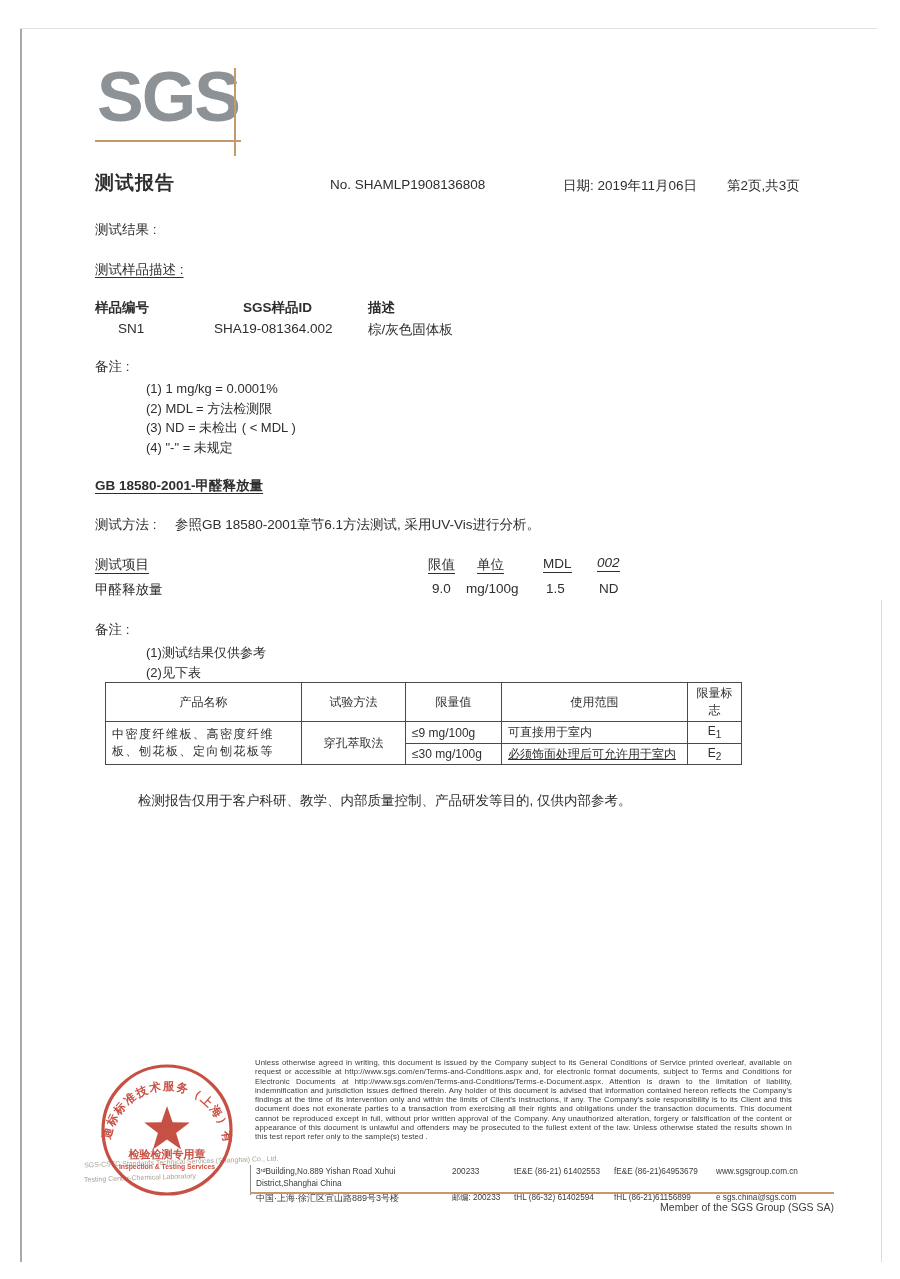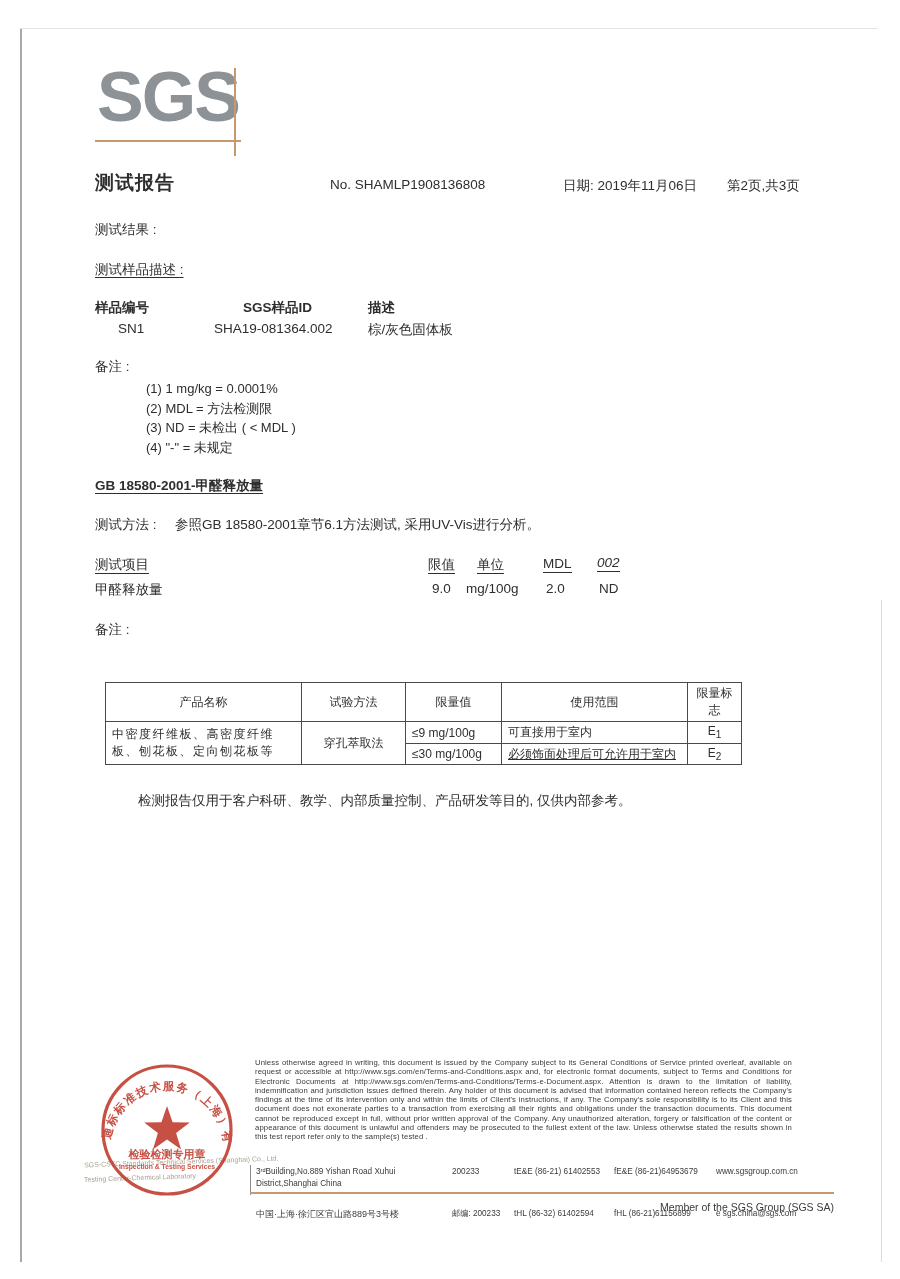--- a/index.html
+++ b/index.html
@@ -97,24 +97,28 @@
   <div class="abs h13" style="left:175px; top:516px;">参照GB 18580-2001章节6.1方法测试, 采用UV-Vis进行分析。</div>
 
   <div class="abs h13" style="left:95px;  top:556px;"><span class="colhead">测试项目</span></div>
   <div class="abs h13" style="left:428px; top:556px;"><span class="colhead">限值</span></div>
   <div class="abs h13" style="left:477px; top:556px;"><span class="colhead">单位</span></div>
   <div class="abs h13" style="left:543px; top:556px;"><span class="colhead">MDL</span></div>
   <div class="abs h13 it" style="left:597px; top:555px;"><span class="colhead">002</span></div>
   <div class="abs h13" style="left:95px;  top:581px;">甲醛释放量</div>
   <div class="abs h13" style="left:432px; top:581px;">9.0</div>
   <div class="abs h13" style="left:466px; top:581px;">mg/100g</div>
-  <div class="abs h13" style="left:546px; top:581px;">2.0</div>
+  <div class="abs h13" style="left:546px; top:581px;">1.5</div>
   <div class="abs h13" style="left:599px; top:581px;">ND</div>
 
   <div class="abs h13" style="left:95px; top:621px;">备注 :</div>
+  <div class="abs" style="left:146px; top:643px;">
+    <div class="note-item">(1)测试结果仅供参考</div>
+    <div class="note-item">(2)见下表</div>
+  </div>
 
   <table class="limit abs" style="left:105px; top:682px;">
     <colgroup>
         <col style="width:196px">
         <col style="width:104px">
         <col style="width:96px">
         <col style="width:186px">
         <col style="width:54px">
       </colgroup>
     <tbody>
@@ -162,21 +166,21 @@
 
   <div class="abs" style="left:250px; top:1165px; width:1px; height:30px; background:#8a8a8a;"></div>
   <div class="abs" style="left:256px; top:1166px; width:578px;">
     <div class="addr-row">
       <span class="c1">3ʳᵈBuilding,No.889 Yishan Road Xuhui District,Shanghai China</span>
       <span class="c2">200233</span>
       <span class="c3">tE&amp;E (86-21) 61402553</span>
       <span class="c4">fE&amp;E (86-21)64953679</span>
       <span class="c5">www.sgsgroup.com.cn</span>
     </div>
-    <div class="addr-row" style="margin-top:18px;">
+    <div class="addr-row" style="margin-top:2px;">
       <span class="c1" style="font-size:9px;">中国·上海·徐汇区宜山路889号3号楼</span>
       <span class="c2">邮编: 200233</span>
       <span class="c3">tHL (86-32) 61402594</span>
       <span class="c4">fHL (86-21)61156899</span>
       <span class="c5">e sgs.china@sgs.com</span>
     </div>
   </div>
 
   <div class="abs footer-line" style="left:250px; top:1192px; width:584px;"></div>
   <div class="abs member" style="left:560px; top:1201px; width:274px; text-align:right;">Member of the SGS Group (SGS SA)</div>

